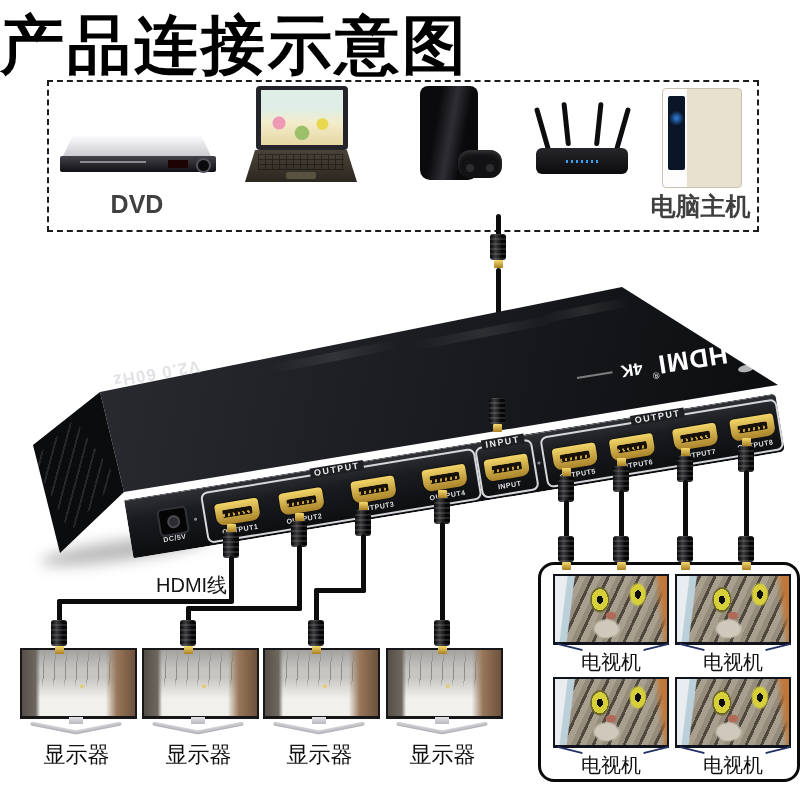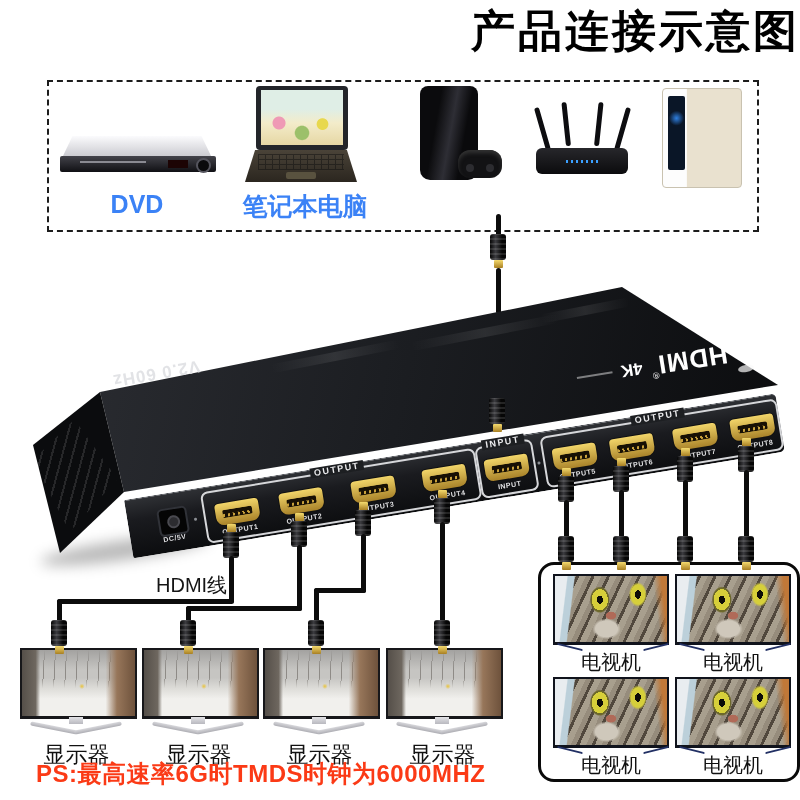--- a/index.html
+++ b/index.html
@@ -1,24 +1,24 @@
 <!DOCTYPE html>
 <html><head>
 <meta charset="utf-8">
 <style>
   html,body{margin:0;padding:0;background:#fff;}
   .stage{position:relative;width:800px;height:800px;background:#fff;overflow:hidden;
          font-family:"Liberation Sans","DejaVu Sans",sans-serif;}
   .abs{position:absolute;}
   
-  .title{left:0;top:2px;width:800px;text-align:right;font-size:44px;font-weight:900;
+  .title{left:0;top:2px;width:800px;text-align:left;font-size:64px;font-weight:900;
          color:#000;letter-spacing:3px;}
   
   .srcbox{left:47px;top:80px;width:708px;height:148px;border:2px dashed #1c1c1c;}
-  .devlabel{font-size:25px;font-weight:600;color:#3b82f6;text-align:center;}
+  .devlabel{font-size:25px;font-weight:600;color:#404040;text-align:center;}
   
   .dvd-top{left:62px;top:136px;width:150px;height:22px;border-radius:2px;
            background:linear-gradient(180deg,#fbfbfd,#c7c7cd);
            clip-path:polygon(7% 0,93% 0,100% 100%,0 100%);}
   .dvd-front{left:60px;top:156px;width:156px;height:16px;border-radius:2px;
              background:linear-gradient(180deg,#43434a,#101014);}
   .dvd-slot{left:80px;top:161px;width:66px;height:2px;background:#8a8a92;}
   .dvd-led{left:168px;top:160px;width:20px;height:8px;background:#1c0404;color:#f22;
            font-size:6px;line-height:8px;text-align:center;}
   .dvd-knob{left:196px;top:158px;width:11px;height:11px;border-radius:50%;background:#0a0a0c;
@@ -163,21 +163,20 @@
   </div>
   <div class="abs devlabel" style="left:75px;top:190px;width:124px;">DVD</div>
 
   <div>
     <div class="abs lap-scr"></div>
     <div class="abs lap-img spring"></div>
     <div class="abs lap-deck"></div>
     <div class="abs lap-keys"></div>
     <div class="abs lap-pad"></div>
   </div>
-  <div class="abs devlabel" style="left:240px;top:190px;width:130px;">笔记本电脑</div>
 
   <div>
     <div class="abs ps3-body"></div>
     <div class="abs ps3-pad">
       <div class="ps3-stick" style="position:absolute;left:8px;top:14px;"></div>
       <div class="ps3-stick" style="position:absolute;right:8px;top:14px;"></div>
     </div>
   </div>
 
   <div>
@@ -186,20 +185,21 @@
     <div class="abs ant" style="left:594px;top:102px;transform:rotate(6deg);"></div>
     <div class="abs ant" style="left:614px;top:106px;transform:rotate(16deg);"></div>
     <div class="abs rt-body"></div>
     <div class="abs rt-led"></div>
   </div>
 
   <div>
     <div class="abs pc-body"></div>
     <div class="abs pc-win"></div>
   </div>
+  <div class="abs devlabel" style="left:638px;top:190px;width:125px;">电脑主机</div>
 
   <div class="abs cb" style="left:496px;top:214px;width:5px;height:22px;"></div>
   <div class="abs plug" style="left:490px;top:234px;">
     <div class="pbody"></div>
     <div class="ptip"></div>
   </div>
   <div class="abs cb" style="left:496px;top:268px;width:5px;height:46px;"></div>
 
   <div class="abs spl-shadow"></div>
   <div class="abs topface"></div>
@@ -403,15 +403,14 @@
     </div>
   <div class="abs plug" style="left:677px;top:536px;">
       <div class="pbody"></div>
       <div class="ptip"></div>
     </div>
   <div class="abs plug" style="left:738px;top:536px;">
       <div class="pbody"></div>
       <div class="ptip"></div>
     </div>
 
-  <div class="abs note" style="color: rgb(251, 58, 22);">PS:最高速率6G时TMDS时钟为6000MHZ</div>
 
 </div>
 
 </body></html>

